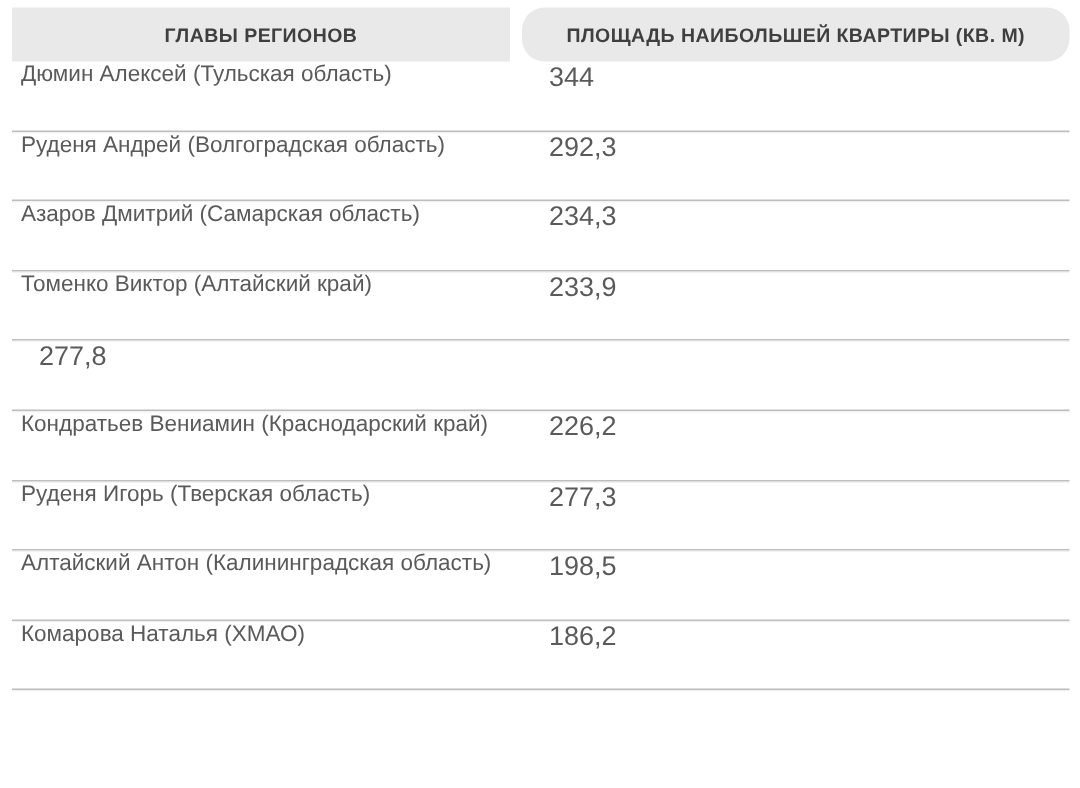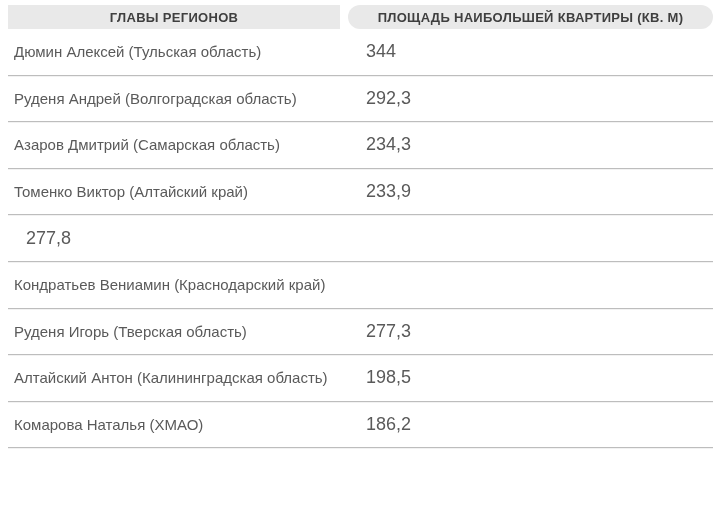--- a/index.html
+++ b/index.html
@@ -12,39 +12,38 @@
   html,body{width:720px;height:525px;background:#ffffff;overflow:hidden;}
   body{
     font-family:"Liberation Sans","DejaVu Sans",sans-serif;
     padding:5px 7px 0 8px;
   }
   .table{
     width:705px;
   }
   .header-row{
     display:flex;
-    height:24px;
+    height:36px;
   }
   .header-cell{
     background:var(--header-bg);
     color:var(--header-text);
     font-size:13px;
     font-weight:bold;
     letter-spacing:0.3px;
     display:flex;
     align-items:center;
     justify-content:center;
     text-align:center;
   }
   .header-cell.col-heads{width:332px;}
   .header-gap{width:8px;background:#ffffff;}
   .header-cell.col-area{flex:1;border-radius:15px;}
   .body-row{
     display:flex;
-    align-items:center;
     height:46.6px;
     border-bottom:1px solid var(--separator);
     box-shadow:0 1px 0 rgba(0,0,0,0.05);
   }
   .cell-name{
     width:340px;
     padding-left:6px;
     font-size:15px;
     color:var(--row-text);
     white-space:nowrap;
@@ -83,20 +82,21 @@
       </div>
       <div class="body-row">
         <div class="cell-name">Томенко Виктор (Алтайский край)</div>
         <div class="cell-value">233,9</div>
       </div>
       <div class="body-row">
         <div class="cell-value">277,8</div>
       </div>
       <div class="body-row">
         <div class="cell-name">Кондратьев Вениамин (Краснодарский край)</div>
+        <div class="cell-value">226,2</div>
       </div>
       <div class="body-row">
         <div class="cell-name">Руденя Игорь (Тверская область)</div>
         <div class="cell-value">277,3</div>
       </div>
       <div class="body-row">
         <div class="cell-name">Алтайский Антон (Калининградская область)</div>
         <div class="cell-value">198,5</div>
       </div>
       <div class="body-row">

